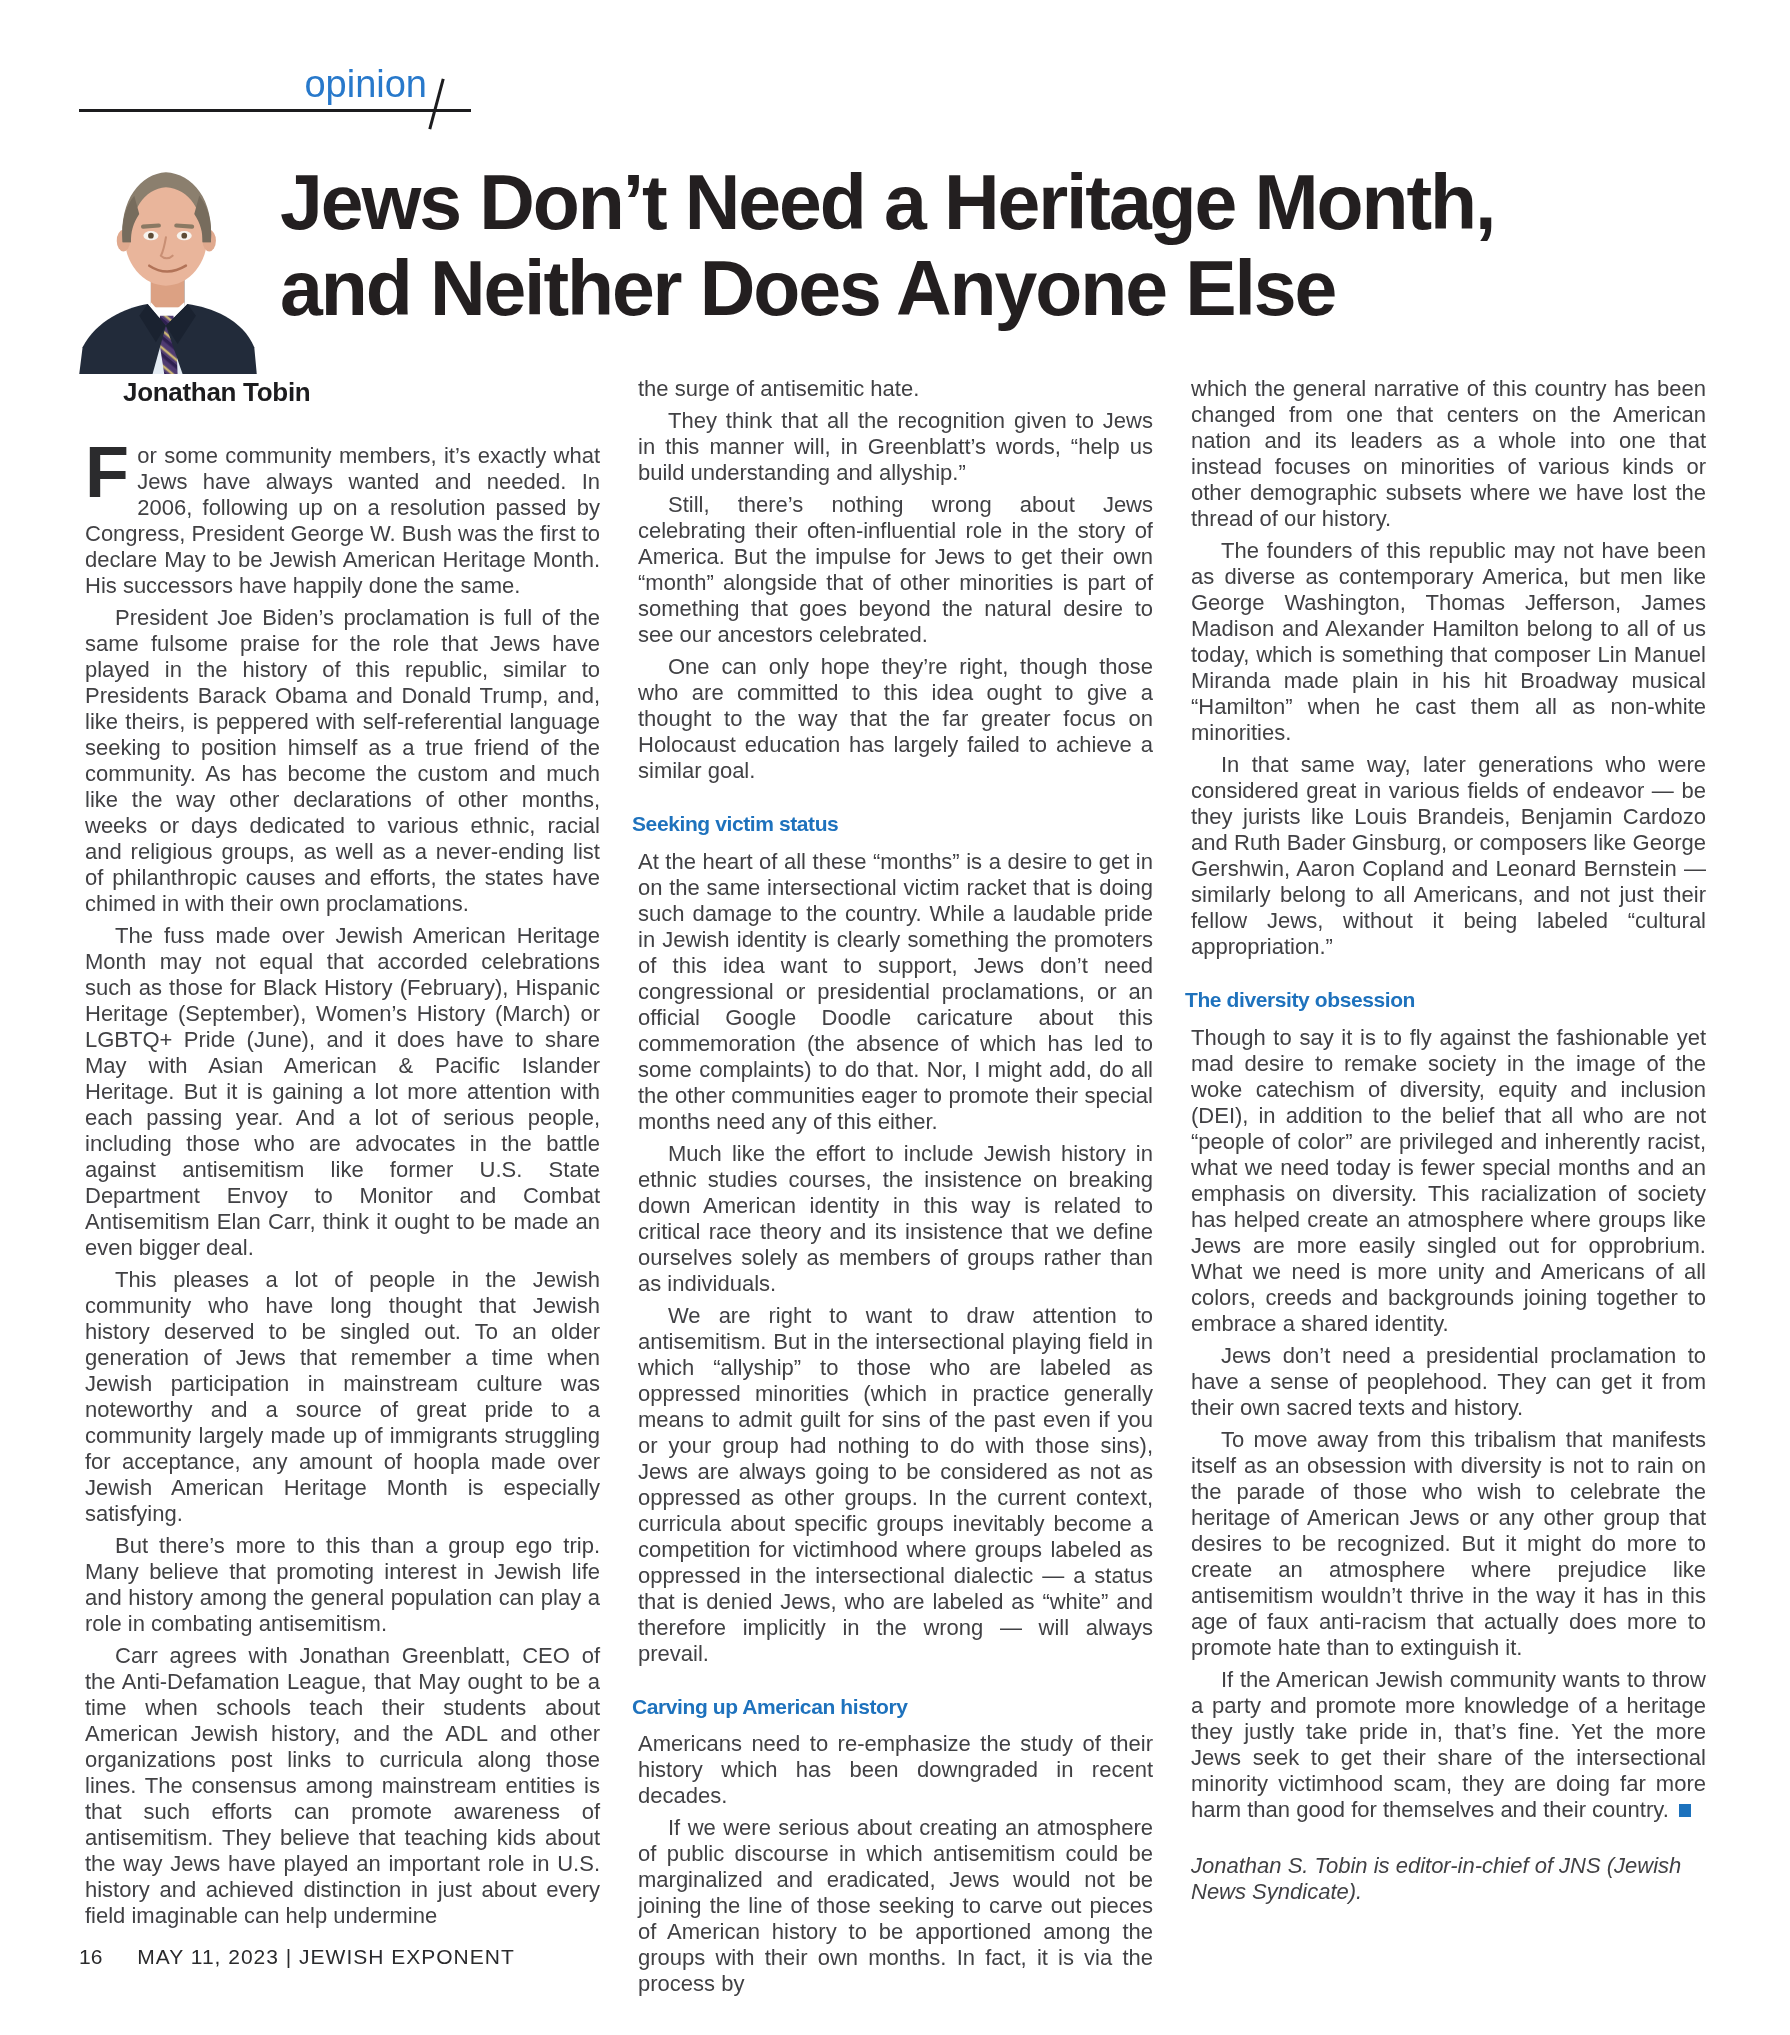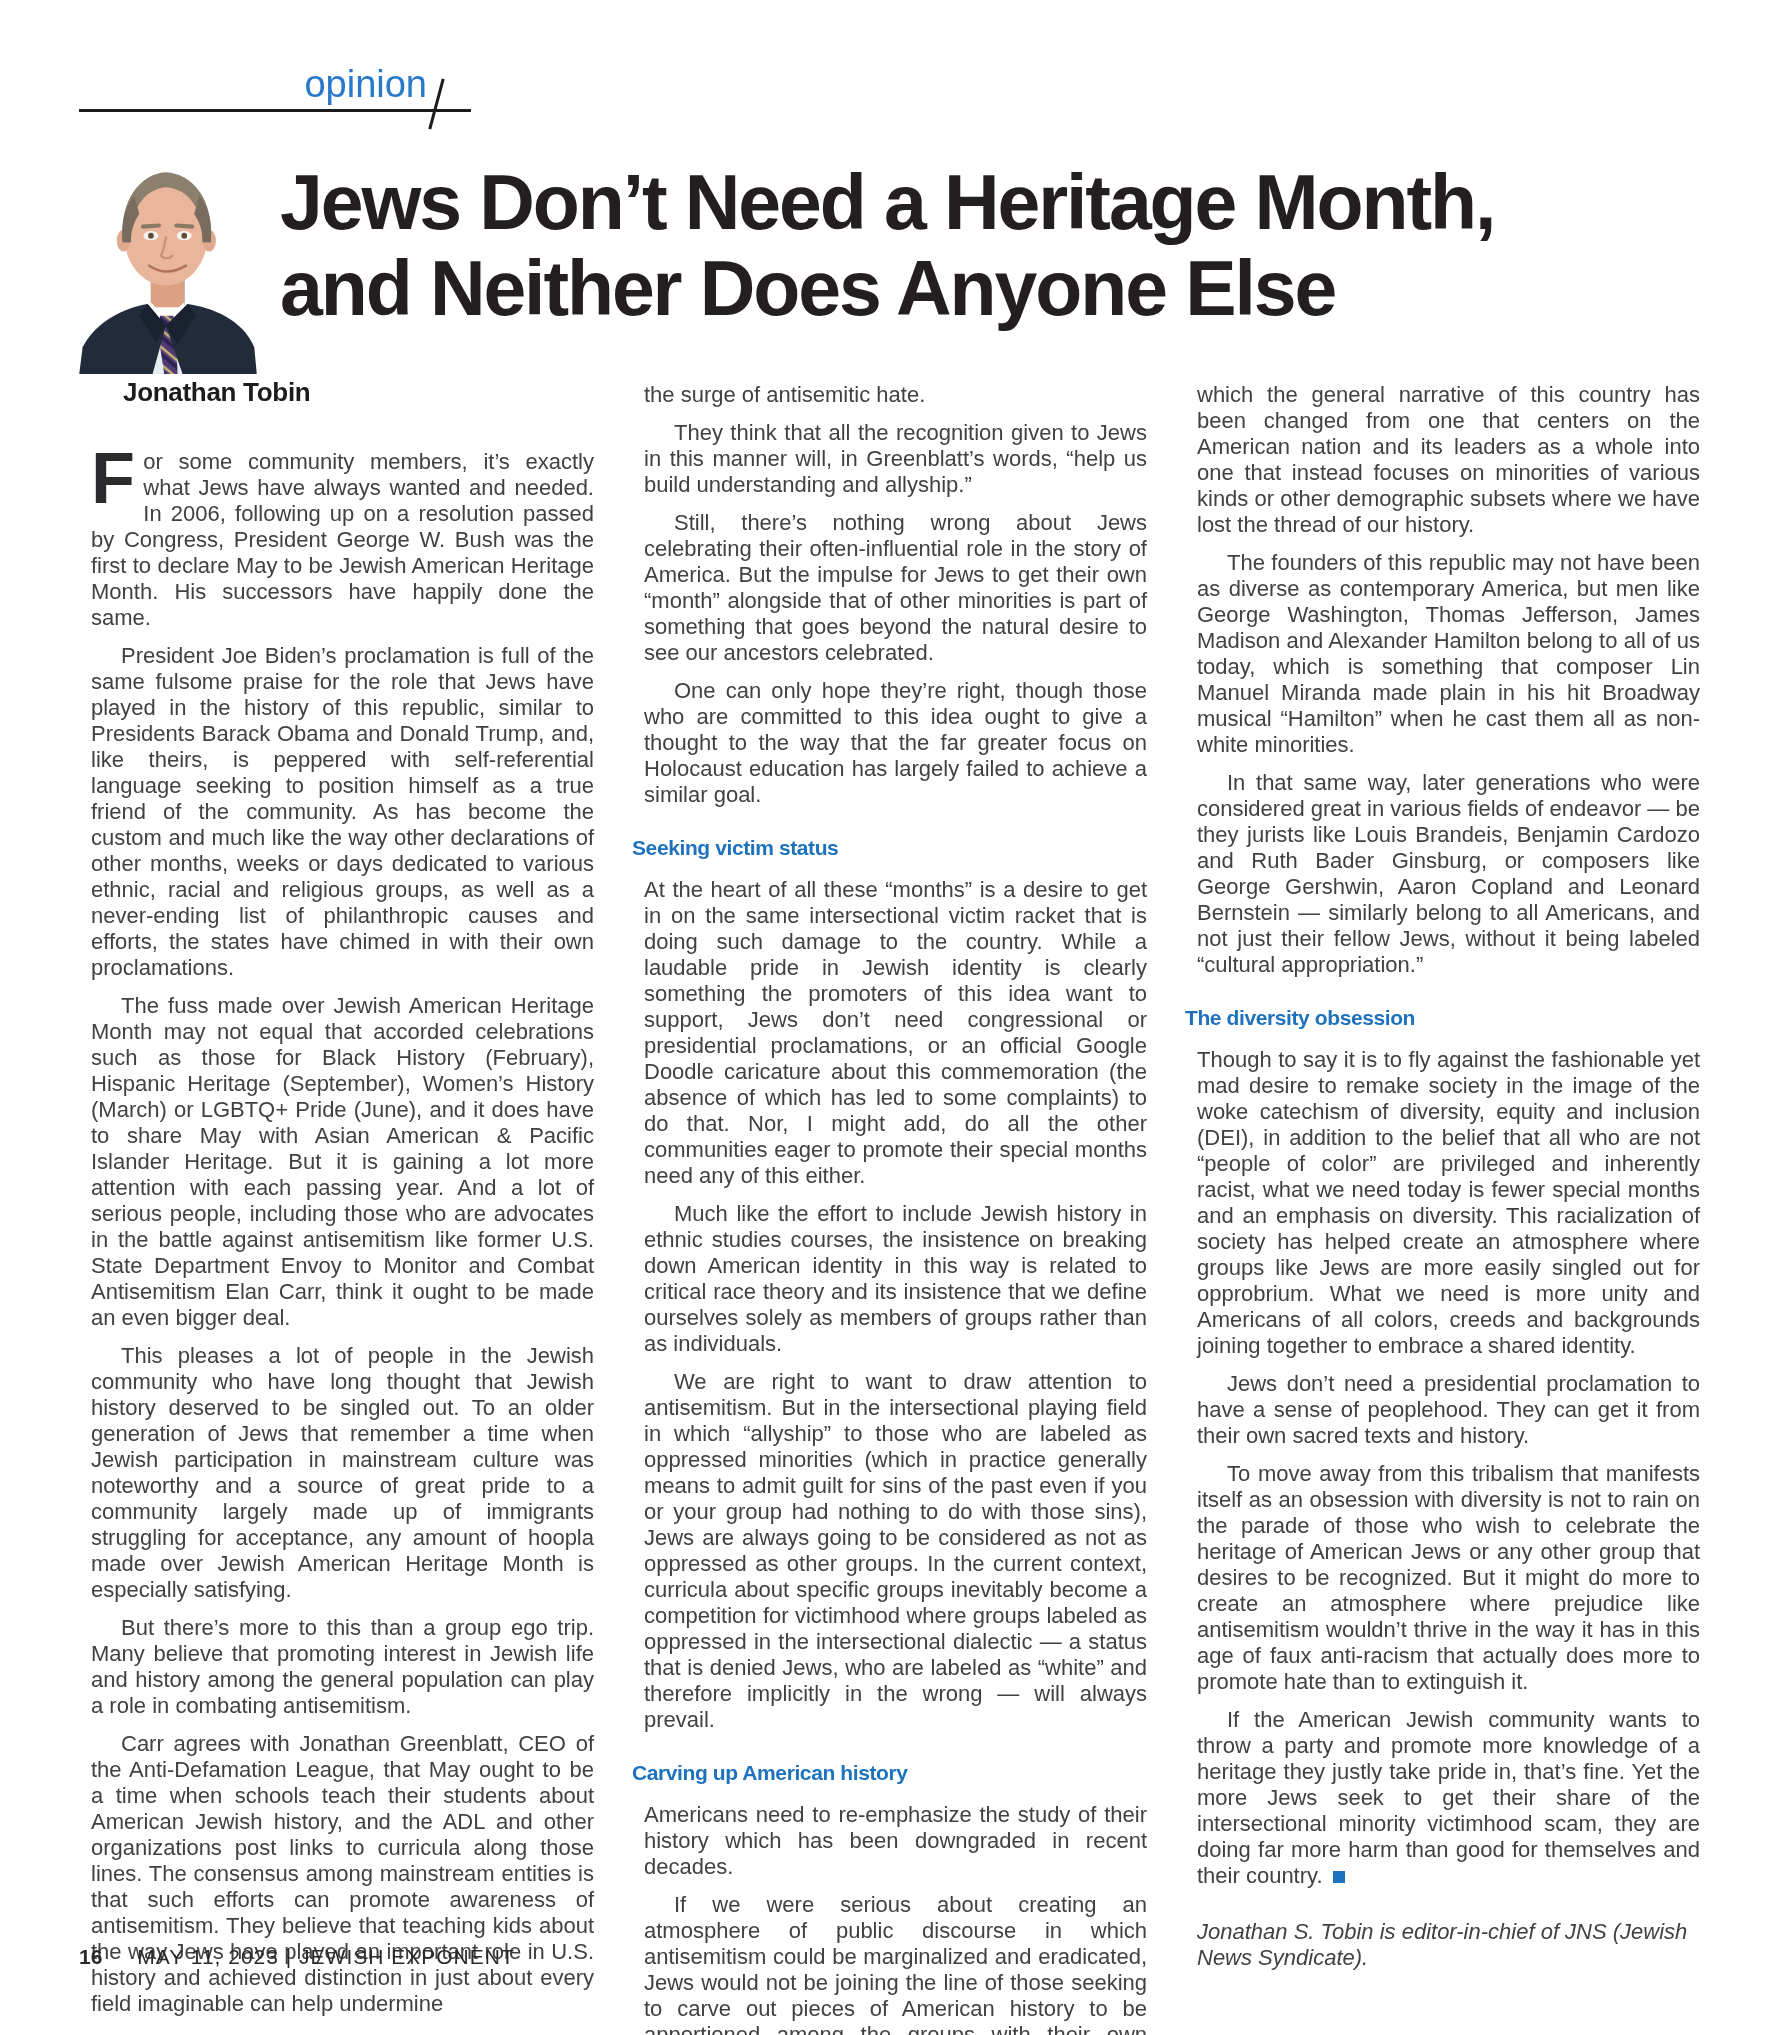--- a/index.html
+++ b/index.html
@@ -23,35 +23,35 @@
   }
   .headline span{display:block;}
   .byline{position:absolute;left:79px;top:377px;font-size:26px;font-weight:700;color:#1c1c1e;letter-spacing:-0.3px;margin-left:44px;}
   
   .columns{
     position:absolute;left:79px;top:370px;width:1632px;
     display:flex;gap:26px;align-items:flex-start;
   }
   .col{width:527px;flex:0 0 527px;}
   .col-1{padding-top:67px;}
-  .col p{margin:12px;font-size:22px;line-height:26px;text-align:justify;color:#414144;}
+  .col p{margin:6px;font-size:22px;line-height:26px;text-align:justify;color:#414144;}
   .col p.indent{text-indent:30px;}
   .col h2{
     margin:22px 0 7.5px 0;font-size:21px;line-height:35px;color:#1e72bd;
     font-weight:700;letter-spacing:-0.4px;text-align:left;
   }
   .dropcap{
     float:left;font-size:72px;line-height:53px;font-weight:700;color:#2b2b2d;
     margin:2.5px 8.3px 0 0;
   }
   .endmark{display:inline-block;width:12.5px;height:12.5px;background:#1d72bd;margin-left:10px;}
   .bio{margin-top:30px !important;font-style:italic;text-align:left !important;font-size:22px;}
   
   .footer{position:absolute;left:79px;top:1945px;display:flex;align-items:baseline;gap:35px;font-size:21px;color:#2a2a2c;}
-  .footer .pagenum{font-weight:700;letter-spacing:0;text-align:center;}
+  .footer .pagenum{font-weight:400;letter-spacing:0;text-align:center;}
   .footer .issue{letter-spacing:1px;}
 </style>
 </head>
 <body>
 
 <div class="kicker">opinion</div>
 <div class="kicker-rule"></div>
 <div class="kicker-slash"></div>
 
 <div class="photo">

